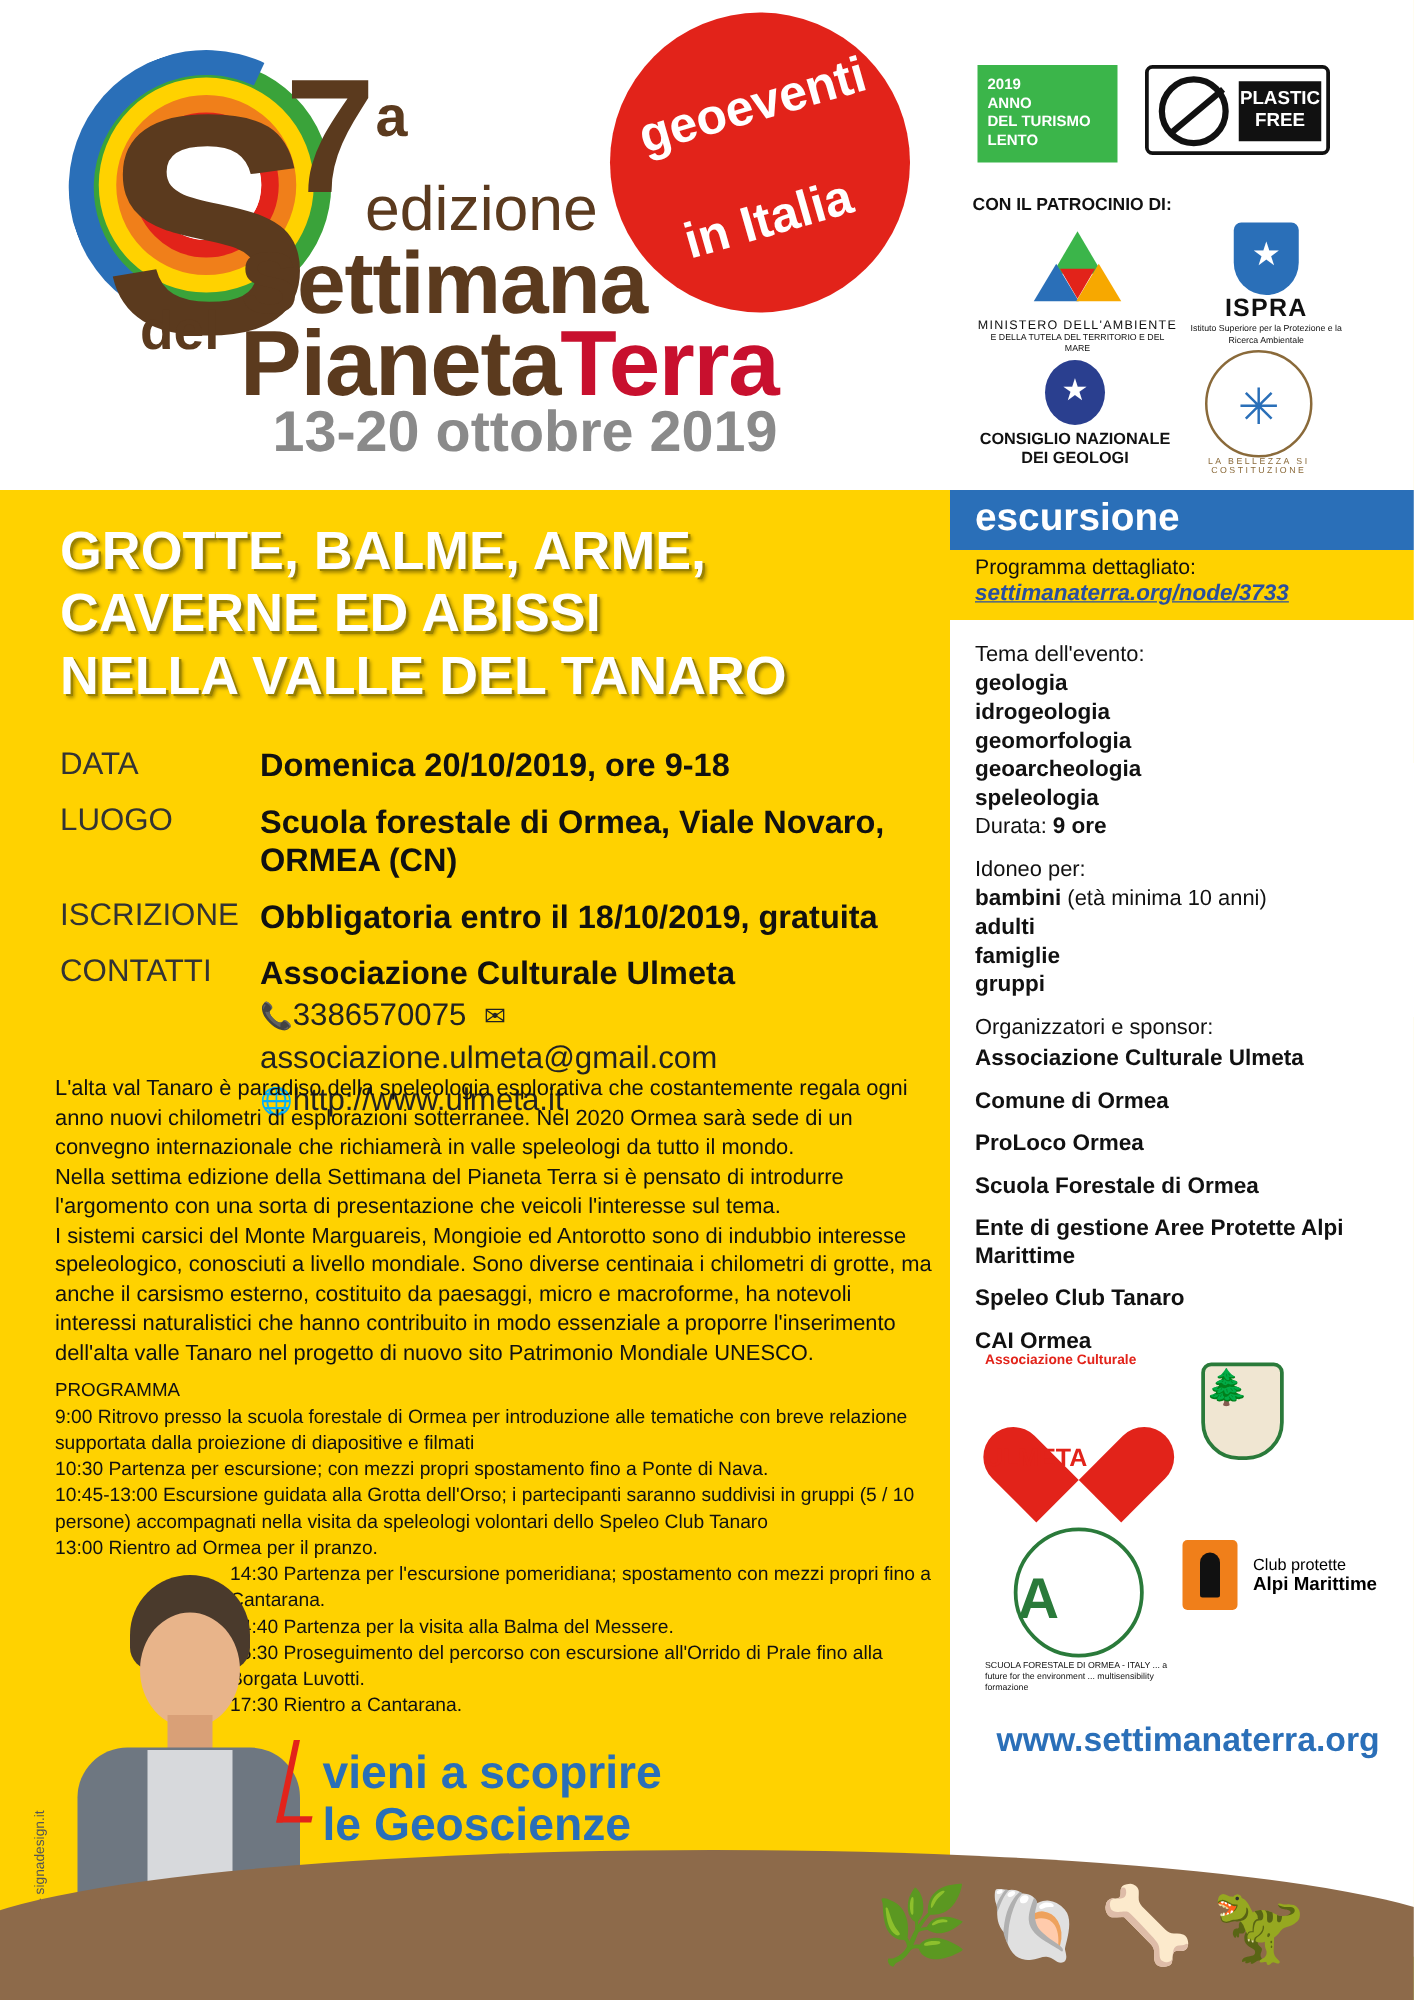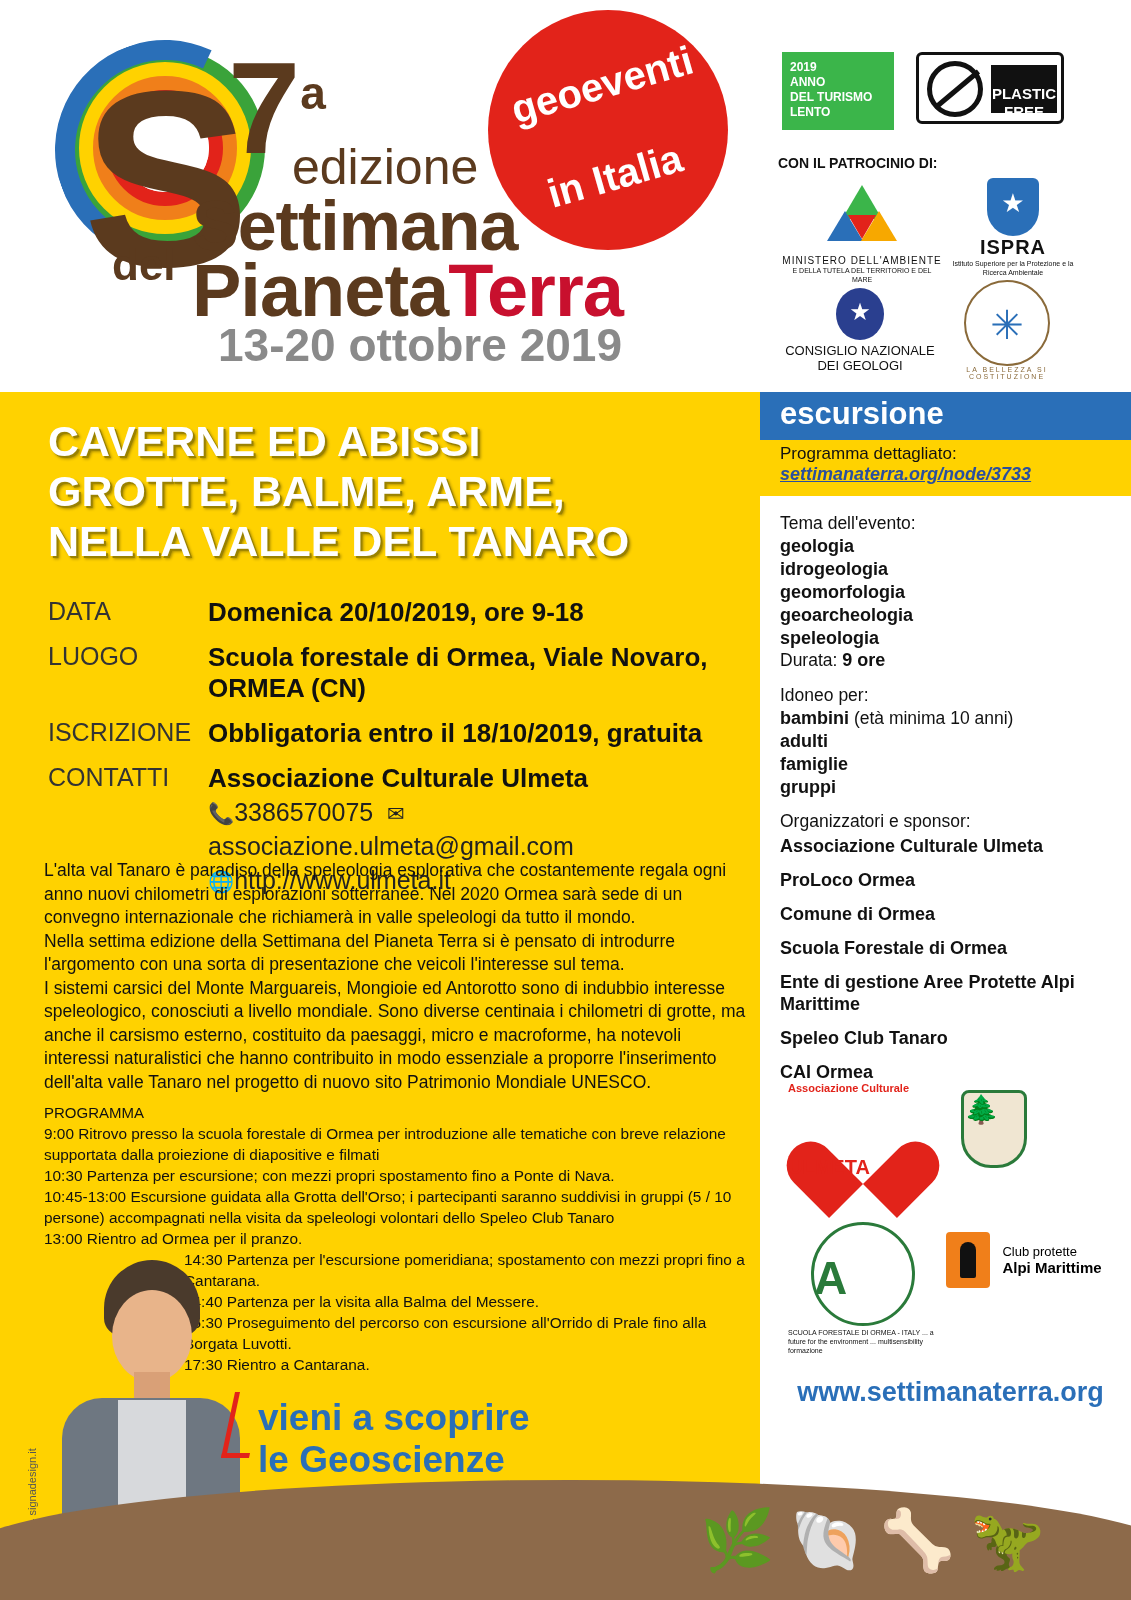--- a/index.html
+++ b/index.html
@@ -36,21 +36,21 @@
   .geo-badge { position:absolute; left:488px; top:10px; width:240px; height:240px; border-radius:50%; background:#e2231a; color:#fff;
                display:flex; align-items:center; justify-content:center; text-align:center; }
   .geo-badge span { font-size:40px; font-weight:bold; line-height:46px; transform:rotate(-8deg); display:block; }
 
   .turismo { position:absolute; left:782px; top:52px; width:112px; height:78px; background:#3bb54a; color:#fff; font-size:12px;
              font-weight:bold; padding:8px 0 0 8px; line-height:15px; }
   .plastic { position:absolute; left:916px; top:52px; width:148px; height:72px; border:3px solid #111; border-radius:6px; background:#fff; }
   .plastic .circ { position:absolute; left:8px; top:6px; width:56px; height:56px; border:5px solid #111; border-radius:50%; }
   .plastic .slash { position:absolute; left:10px; top:32px; width:56px; height:5px; background:#111; transform:rotate(-40deg); }
   .plastic .tag { position:absolute; left:72px; top:10px; width:66px; height:48px; background:#111; color:#fff; font-size:15px;
-                  font-weight:bold; text-align:center; line-height:18px; padding-top:20px; }
+                  font-weight:bold; text-align:center; line-height:18px; padding-top:5px; }
 
   .patro { position:absolute; left:778px; top:155px; font-size:14px; font-weight:bold; color:#111; }
 
   .mattm { position:absolute; left:782px; top:185px; width:160px; text-align:center; }
   .star { width:70px; height:66px; margin:0 auto; position:relative; }
   .star i { position:absolute; display:block; width:0; height:0; }
   .s-a { border-left:20px solid transparent; border-right:20px solid transparent; border-bottom:34px solid #3bb54a; left:15px; top:0; }
   .s-b { border-left:18px solid transparent; border-right:18px solid transparent; border-bottom:30px solid #2a6fb8; left:0; top:26px; }
   .s-c { border-left:18px solid transparent; border-right:18px solid transparent; border-bottom:30px solid #f7a800; left:34px; top:26px; }
   .s-d { border-left:14px solid transparent; border-right:14px solid transparent; border-top:24px solid #e2231a; left:21px; top:30px; }
@@ -59,21 +59,21 @@
 
   .ispra { position:absolute; left:948px; top:178px; width:130px; text-align:center; }
   .ispra .shield { width:52px; height:58px; margin:0 auto; background:#2a6fb8; border-radius:6px 6px 26px 26px; position:relative; }
   .ispra .shield::after { content:"★"; position:absolute; left:0; right:0; top:10px; color:#fff; font-size:26px; }
   .ispra .t1 { font-size:20px; font-weight:bold; color:#111; letter-spacing:1px; }
   .ispra .t2 { font-size:7px; color:#111; line-height:9px; }
 
   .cng { position:absolute; left:770px; top:288px; width:180px; text-align:center; }
   .cng .emb { width:48px; height:52px; margin:0 auto 3px; border-radius:50%; background:#2a3f8f; position:relative; }
   .cng .emb::after { content:"★"; position:absolute; left:0; right:0; top:10px; color:#fff; font-size:24px; }
-  .cng .t1 { font-size:13px; font-weight:normal; color:#111; line-height:15px;text-align:center; }
+  .cng .t1 { font-size:13px; font-weight:bold; color:#111; line-height:15px;text-align:center; }
 
   .bellezza { position:absolute; left:952px; top:280px; width:110px; height:100px; text-align:center; }
   .bellezza .circ { width:86px; height:86px; margin:0 auto; border:2px solid #8a6a3a; border-radius:50%; position:relative; }
   .bellezza .circ::after { content:"✳"; position:absolute; left:0; right:0; top:20px; font-size:40px; color:#2a6fb8; }
   .bellezza .lbl { font-size:7px; color:#8a6a3a; letter-spacing:2px; }
 
   
   #main { position:absolute; left:0; top:392px; width:760px; height:1208px; background:#ffd200; }
   .title { position:absolute; left:48px; top:24px; width:700px; font-size:43px; font-weight:bold; color:#ffffff;
            line-height:50px; letter-spacing:0px; text-shadow:2px 2px 0 #9a8200, 3px 3px 3px rgba(0,0,0,.35); }
@@ -228,22 +228,22 @@
 
   <div class="bellezza">
     <div class="circ"></div>
     <div class="lbl">LA BELLEZZA SI COSTITUZIONE</div>
   </div>
 </div>
 
 <div id="main">
 
   <div class="title">
+    <div>GROTTE, BALME, ARME,</div>
     <div>CAVERNE ED ABISSI</div>
-    <div>GROTTE, BALME, ARME,</div>
     <div>NELLA VALLE DEL TANARO</div>
   </div>
 
   <div class="info">
     <div class="row">
       <div class="lab">DATA</div>
       <div class="val">Domenica 20/10/2019, ore 9-18</div>
     </div>
     <div class="row">
       <div class="lab">LUOGO</div>
@@ -330,22 +330,22 @@
     <b>bambini</b>
     <span>(età minima 10 anni)</span><br>
     <b>adulti</b><br>
     <b>famiglie</b><br>
     <b>gruppi</b>
   </div>
 
   <div class="sb-block sb-org">
     <div>Organizzatori e sponsor:</div>
     <div class="orgitem" style="margin-top:2px">Associazione Culturale Ulmeta</div>
+    <div class="orgitem">Comune di Ormea</div>
     <div class="orgitem">ProLoco Ormea</div>
-    <div class="orgitem">Comune di Ormea</div>
     <div class="orgitem">Scuola Forestale di Ormea</div>
     <div class="orgitem">Ente di gestione Aree Protette Alpi Marittime</div>
     <div class="orgitem">Speleo Club Tanaro</div>
     <div class="orgitem">CAI Ormea</div>
   </div>
 
   <div class="sb-logos">
     <div class="lg ulmeta">
       <div class="lbl-top">Associazione Culturale</div>
       <div class="heart">

